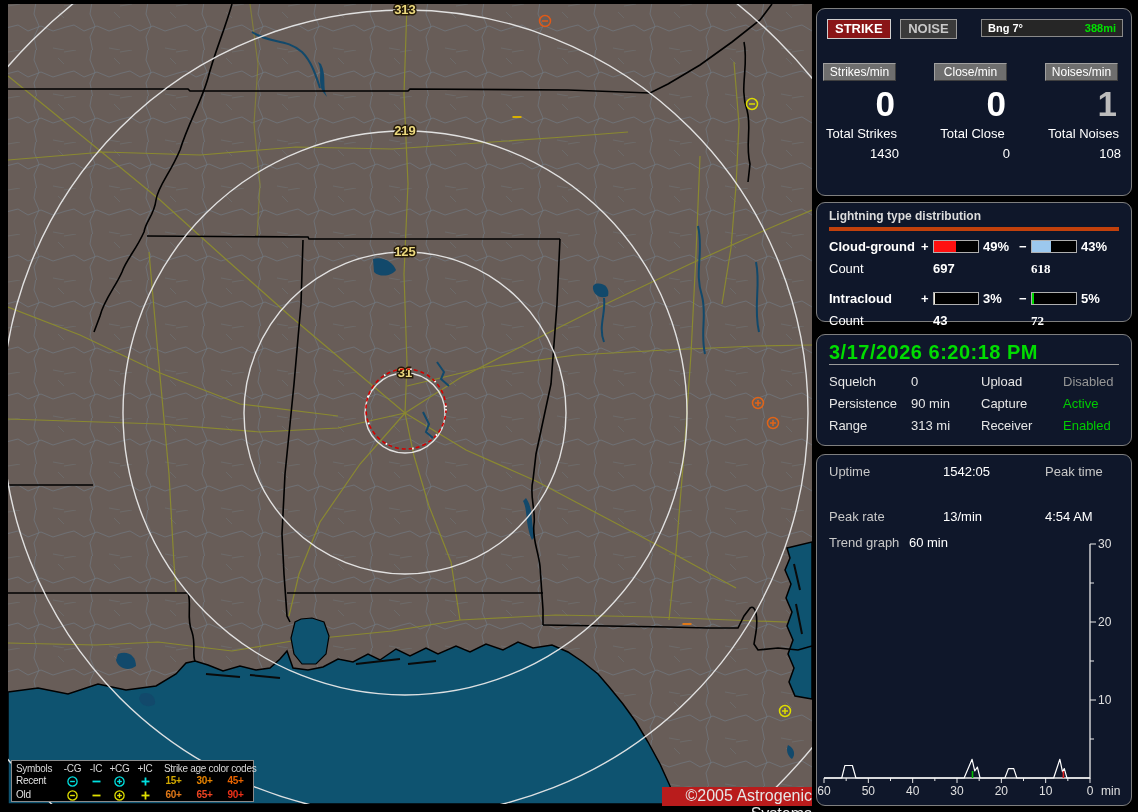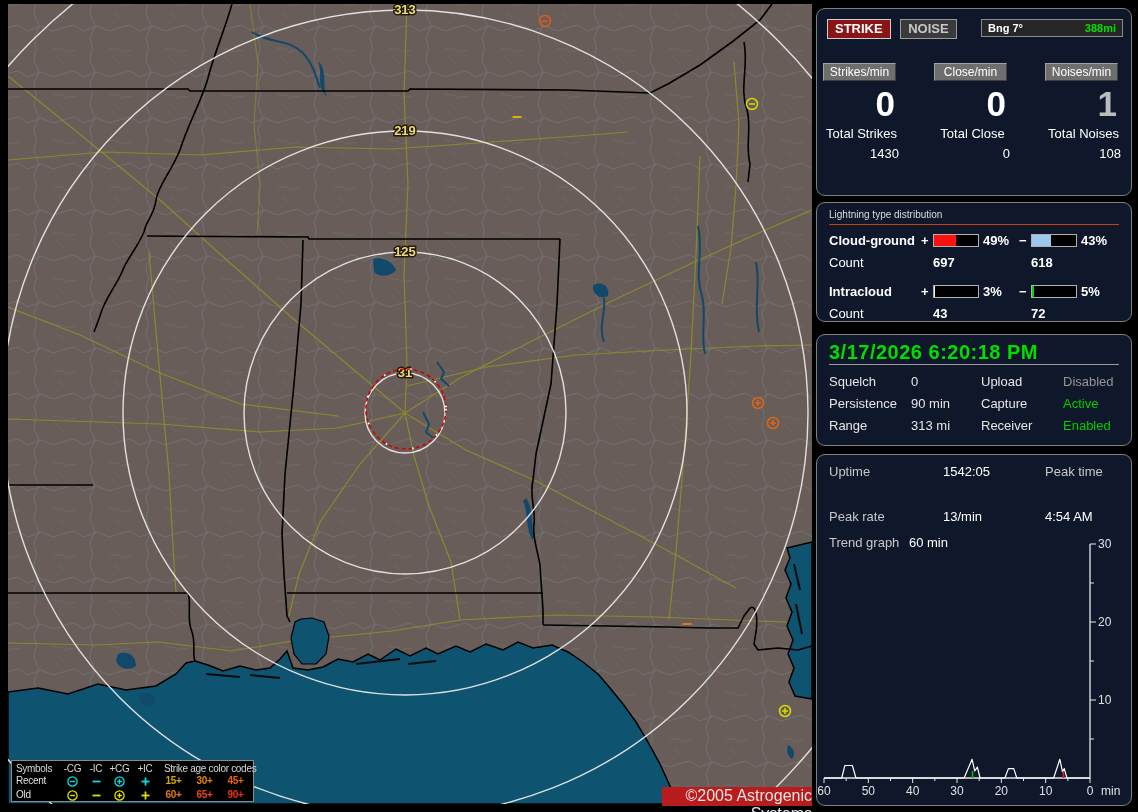--- a/index.html
+++ b/index.html
@@ -35,33 +35,33 @@
   #bng-box{position:absolute;right:-2px;top:0;width:128px;background:#262626;border:1px solid #8a8a8a;
            padding:2px 6px;display:flex;justify-content:space-between;font-size:11px;font-weight:bold;}
   .counters{position:absolute;top:54px;left:6px;right:9px;display:grid;
             grid-template-columns:1fr 1fr 1fr;column-gap:34px;}
   .chip{display:block;margin-right:4px;background:#6e6e6e;color:#fff;font-size:12px;text-align:center;
         padding:1px 2px;border:1px solid;border-color:#a0a0a0 #3f3f3f #3f3f3f #a0a0a0;}
   .rate{font-size:35px;font-weight:bold;text-align:right;padding-right:5px;height:44px;line-height:46px;}
   .total-label{font-size:13px;text-align:center;margin-top:1px;}
   .total-value{font-size:13px;text-align:right;padding-right:1px;margin-top:5px;}
   
-  .sec-title{color:#dcdcdc;font-size:10px;border-bottom:1px solid #c2410c;padding-bottom:4px;}
+  .sec-title{color:#dcdcdc;font-size:12px;border-bottom:4px solid #c2410c;padding-bottom:4px;font-weight:bold;}
   .dist-row{display:grid;grid-template-columns:92px 12px 50px 36px 12px 50px 38px;align-items:center;
             font-size:13px;margin-top:8px;}
   .dist-name{font-weight:bold;}
   .sign{font-weight:bold;text-align:left;}
   .bar{height:11px;border:1px solid #b0b0b0;background:#000;position:relative;margin-right:4px;}
   .bar i{position:absolute;left:0;top:0;bottom:0;display:block;}
   .pct{font-weight:bold;}
   .count-row{display:grid;grid-template-columns:92px 12px 50px 36px 12px 50px 38px;font-size:13px;
              font-weight:bold;margin-top:7px;}
   .count-label{font-weight:normal;grid-column:1;}
   .cnt-pos{grid-column:3;}
-  .cnt-neg{grid-column:6;}
+  .cnt-neg{grid-column:6;font-family:Liberation Serif, serif;}
   .gap{margin-top:14px;}
   
   #clock{color:#00dd00;font-weight:bold;font-size:20px;border-bottom:1px solid #9a9a9a;
          letter-spacing:0.5px;}
   .settings{display:grid;grid-template-columns:82px 70px 82px 1fr;row-gap:7px;
             font-size:13px;margin-top:9px;color:#e6e6e6;}
   
   .stats{display:grid;grid-template-columns:84px 72px 86px 1fr;row-gap:9px;font-size:13px;gap:30px;}
   .stat-label{color:#c8c8c8;}
   .stat-value{color:#fff;}

